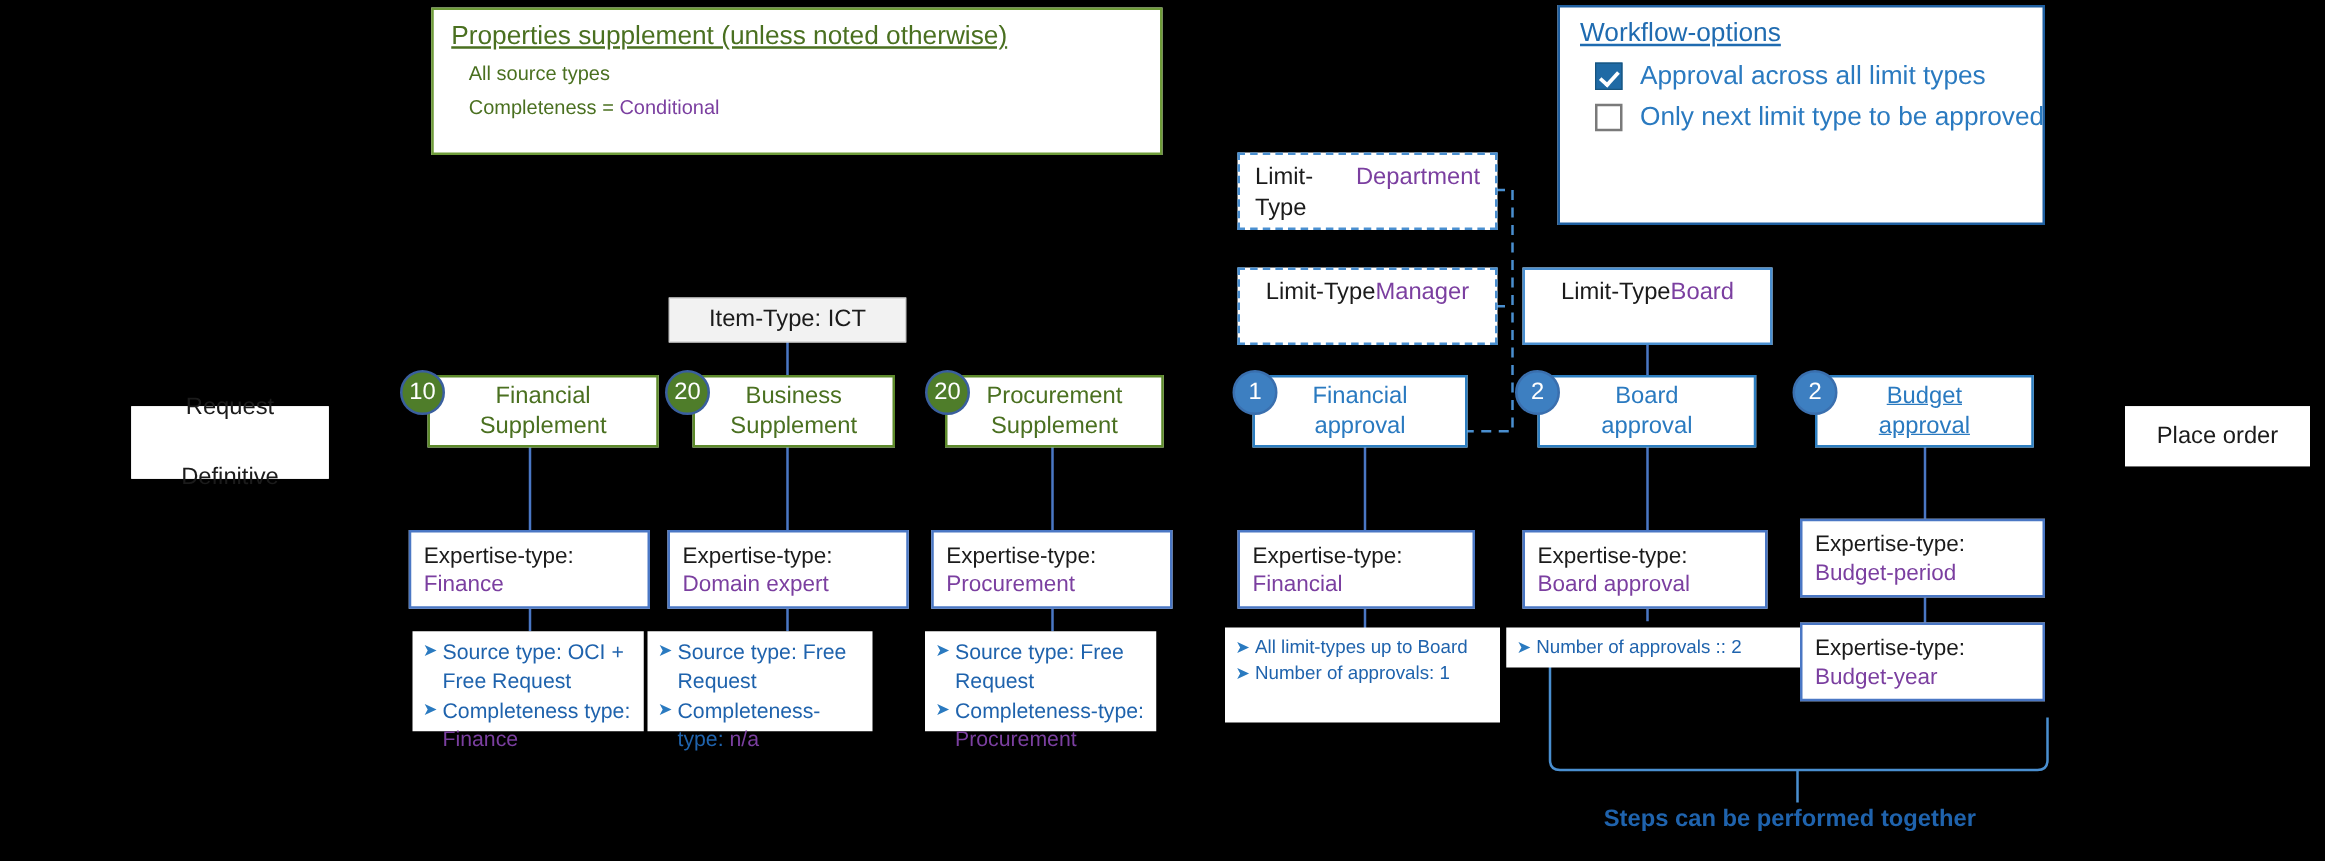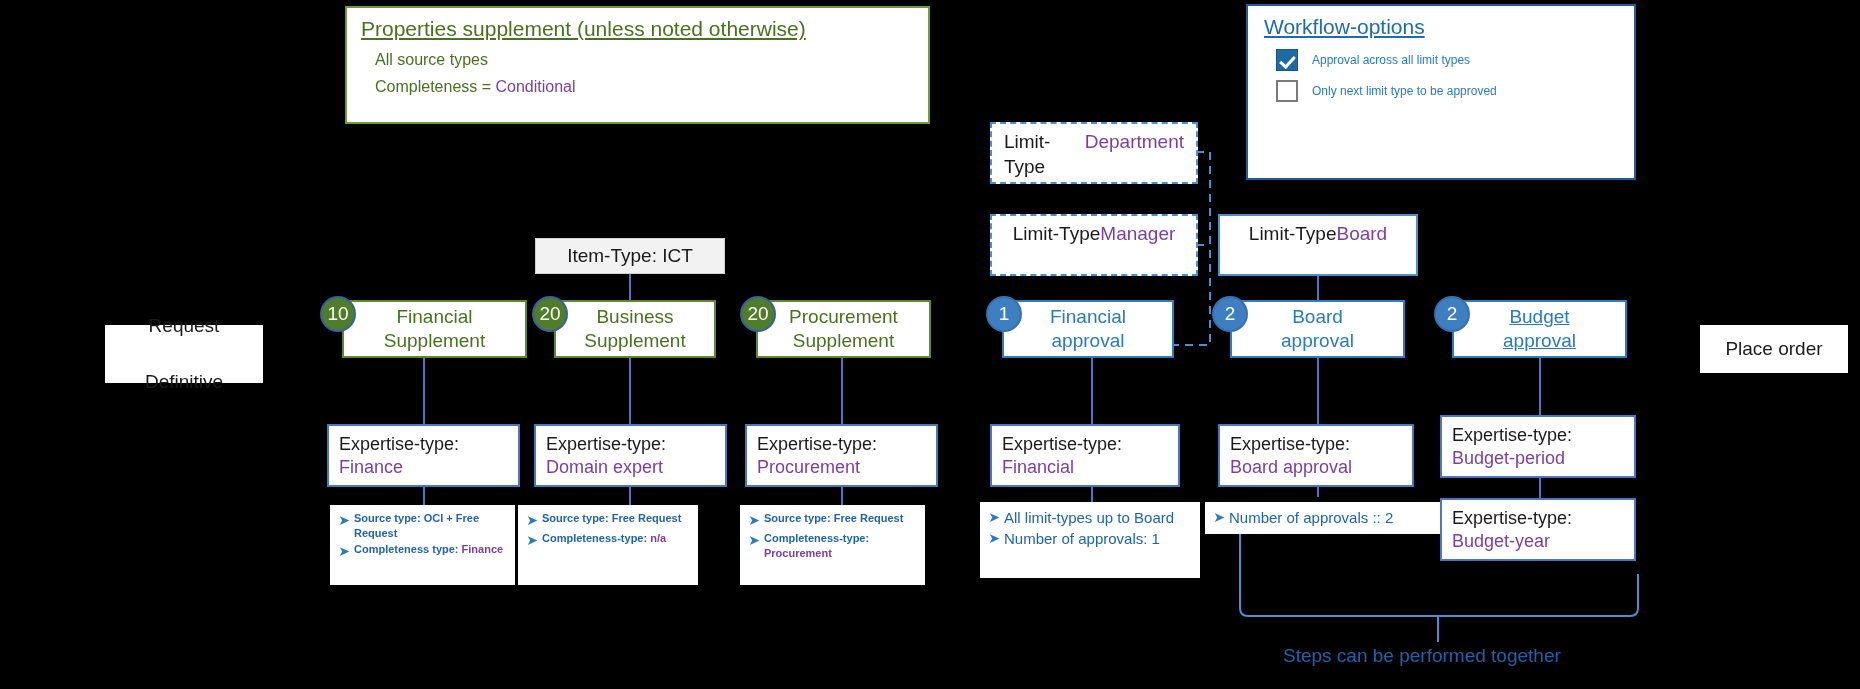--- a/index.html
+++ b/index.html
@@ -72,21 +72,21 @@
     content: "";
     position: absolute;
     left: 6px; top: 3px;
     width: 6px; height: 12px;
     border: solid #ffffff;
     border-width: 0 3px 3px 0;
     transform: rotate(42deg);
   }
   .opt-label {
     color: #2a7ac0;
-    font-size: 12px;
+    font-size: 21px;
     white-space: nowrap;
   }
 
   
   .box {
     background: #ffffff;
     display: flex;
     flex-direction: column;
     justify-content: center;
     text-align: center;
@@ -166,31 +166,31 @@
   .note-arrow {
     color: #2a7ac0;
     font-size: 14px;
     line-height: 1.35;
     flex: 0 0 auto;
     width: 20px;
     text-align: center;
   }
   .note-text {
     color: #1f63ad;
-    font-size: 11px;
-    font-weight: bold;
+    font-size: 17px;
+    font-weight: normal;
     line-height: 1.35;
   }
   .note-text.plain { font-weight: normal; font-size: 15px; }
   .note-text .acc { color: #7b3fa0; }
 
   .caption {
     color: #1f63ad;
     font-size: 19px;
-    font-weight: normal;
+    font-weight: bold;
     white-space: nowrap;
   }
   svg.overlay { position: absolute; left: 0; top: 0; pointer-events: none; }
 </style>
 </head>
 <body>
 
 <div id="canvas">
 
   <svg class="overlay" width="1860" height="689">

